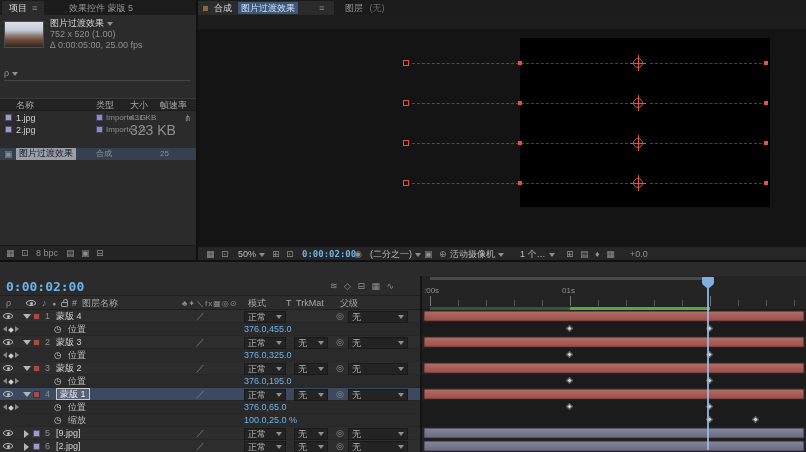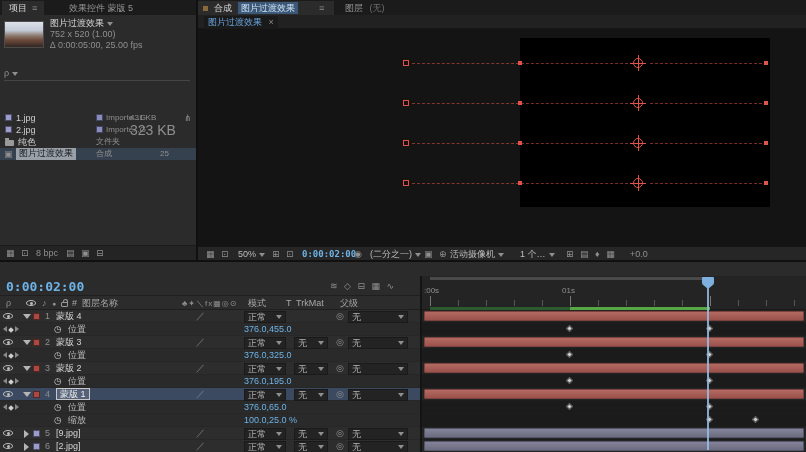--- a/index.html
+++ b/index.html
@@ -65,41 +65,42 @@
 
     <div class="abs" style="left:4px;top:21px;width:40px;height:27px;border:1px solid #4c4c4c;background:linear-gradient(180deg,#dde2ea 0%,#c2c9d6 34%,#8c7a6e 55%,#6e4a3c 72%,#2f2722 100%)"></div>
     <div class="abs" style="left:50px;top:17px;color:#d8d8d8"><span>图片过渡效果</span><i class="caret"></i></div>
     <div class="abs dim" style="left:50px;top:29px">752 x 520 (1.00)</div>
     <div class="abs dim" style="left:50px;top:40px"><span>∆</span> <span>0:00:05:00, 25.00 fps</span></div>
 
     <div class="abs" style="left:4px;top:68px;width:186px;height:13px;border-bottom:1px solid #454545">
       <span class="dim">ρ</span><i class="caret"></i>
     </div>
 
+    <div class="abs hdr" style="left:0;top:98px;width:196px;height:13px;background:#222;border-top:1px solid #3a3a3a;border-bottom:1px solid #1b1b1b">
+      <span class="cell" style="left:16px">名称</span>
+      <span class="cell" style="left:96px">类型</span>
+      <span class="cell" style="left:130px">大小</span>
+      <span class="cell" style="left:160px">帧速率</span>
+    </div>
 
     <div class="abs" style="left:0;top:112px;width:236px;height:12px">
       <span class="chip" style="left:5px;top:2px;background:#9a9ccd"></span>
       <span class="cell" style="left:16px;height:12px;line-height:12px;color:#cfcfcf">1.jpg</span>
       <span class="chip" style="left:96px;top:2px;background:#8a8cc0"></span>
       <span class="cell dim" style="left:106px;height:12px;line-height:12px;font-size:8px">Importe...G</span>
       <span class="cell dim" style="left:130px;height:12px;line-height:12px;font-size:8px">431 KB</span>
       <span class="cell dim" style="left:184px;height:12px;line-height:12px">⋔</span>
     </div>
     <div class="abs" style="left:0;top:124px;width:184px;height:12px">
       <span class="chip" style="left:5px;top:2px;background:#9a9ccd"></span>
       <span class="cell" style="left:16px;height:12px;line-height:12px;color:#cfcfcf">2.jpg</span>
       <span class="chip" style="left:96px;top:2px;background:#8a8cc0"></span>
       <span class="cell dim" style="left:106px;height:12px;line-height:12px;font-size:8px">Importe...G</span>
       <span class="cell dim" style="left:130px;height:12px;line-height:12px;font-size:14px">323 KB</span>
     </div>
-    <div class="abs" style="left:0;top:136px;width:196px;height:12px">
-      <i class="foldic" style="left:5px;top:4px"></i>
-      <span class="cell" style="left:18px;height:12px;line-height:12px;color:#cfcfcf">纯色</span>
-      <span class="cell dim" style="left:96px;height:12px;line-height:12px;font-size:8px">文件夹</span>
-    </div>
     <div class="abs" style="left:0;top:148px;width:196px;height:12px;background:#35414f">
       <span class="cell dim" style="left:4px;height:12px;line-height:12px">▣</span>
       <span class="cell" style="left:16px;height:12px;line-height:11px;background:#9aa0a8;color:#15181c;padding:0 3px">图片过渡效果</span>
       <span class="cell dim" style="left:96px;height:12px;line-height:12px;font-size:8px">合成</span>
       <span class="cell dim" style="left:160px;height:12px;line-height:12px;font-size:8px">25</span>
     </div>
 
     <div class="abs" style="left:0;top:245px;width:196px;height:15px;background:#242424;border-top:1px solid #1a1a1a">
       <span class="cell icons" style="left:6px;height:15px;line-height:15px">▦ ⊡</span>
       <span class="cell dim" style="left:36px;height:15px;line-height:15px">8 bpc</span>
@@ -114,26 +115,20 @@
         <span class="abs" style="left:16px;top:0">合成</span>
         <span class="abs" style="left:40px;top:1px;height:12px;line-height:12px;background:#3c5878;color:#d2e4f6;padding:0 3px">图片过渡效果</span>
         <span class="abs mi" style="left:116px;top:0">≡</span>
       </div>
       <div class="tab" style="left:140px">
         <span>图层</span>
         <span style="color:#6e6e6e;margin-left:4px">(无)</span>
       </div>
     </div>
 
-    <div class="abs" style="left:0;top:15px;width:608px;height:14px;background:#212121;border-bottom:1px solid #161616">
-      <span class="abs" style="left:6px;top:1px;height:13px;line-height:13px;background:#1a1a1a;padding:0 4px;color:#6aa6e0">
-        <span>图片过渡效果</span>
-        <span style="color:#8a8a8a;margin-left:4px">×</span>
-      </span>
-    </div>
 
     <div class="abs" style="left:0;top:29px;width:608px;height:217px;background:#141414;overflow:hidden">
       <div class="abs" style="left:322px;top:9px;width:250px;height:169px;background:#000"></div>
 
       <i class="hndl hollow" style="left:205px;top:31px"></i>
       <i class="rdash" style="left:214px;top:34px;width:216px"></i>
       <i class="hndl" style="left:320px;top:32px;width:4px;height:4px"></i>
       <i class="xh" style="left:435px;top:29px"></i>
       <i class="rdash" style="left:452px;top:34px;width:112px"></i>
       <i class="hndl" style="left:566px;top:32px;width:4px;height:4px"></i>

